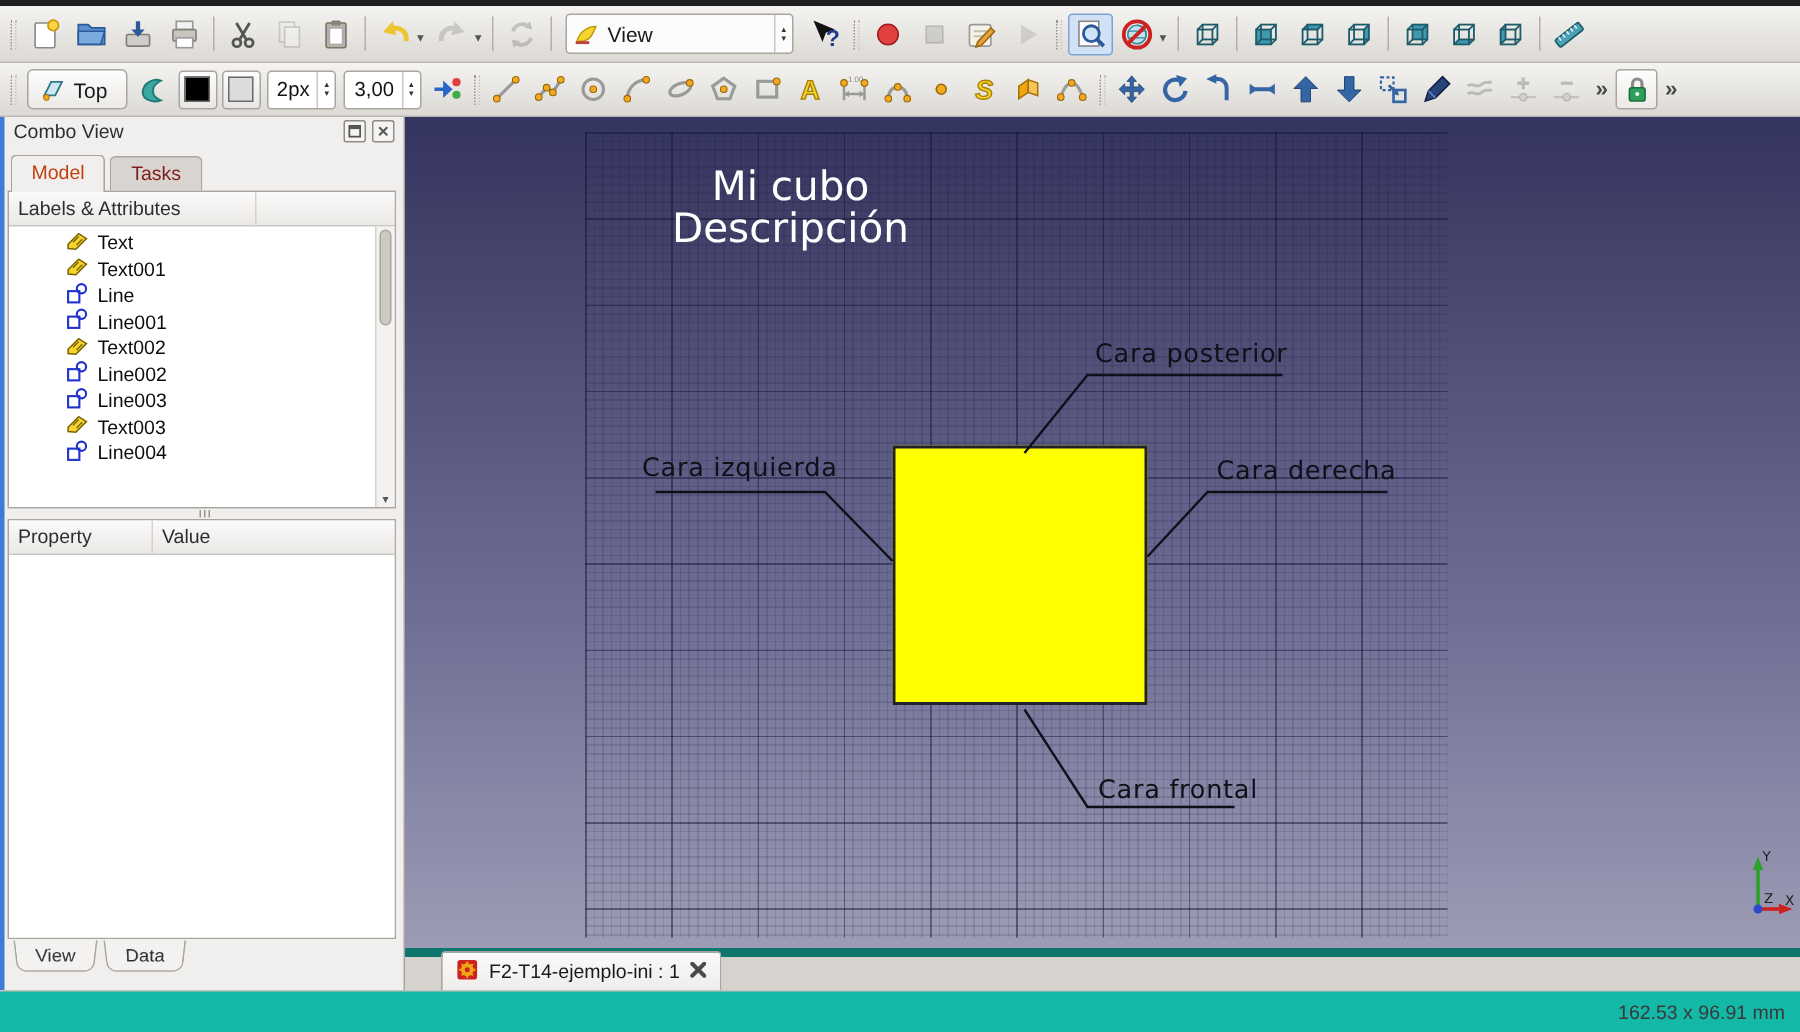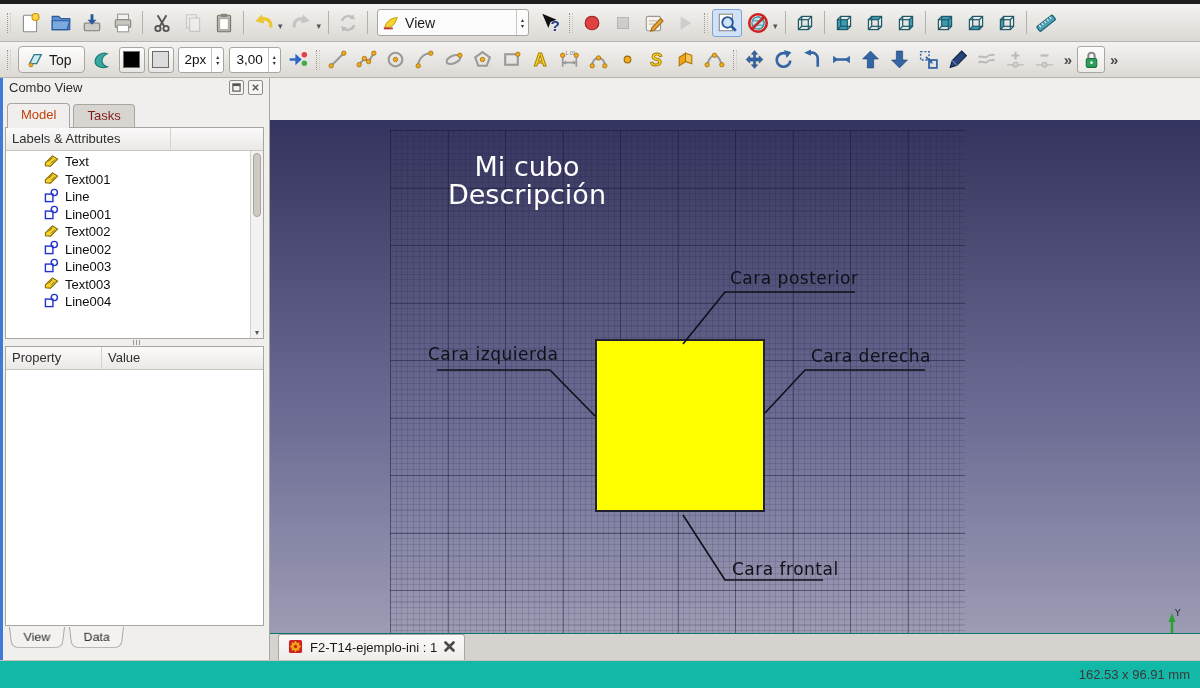--- a/index.html
+++ b/index.html
@@ -83,41 +83,41 @@
     border-bottom:1px solid #c9c5c0; color:#2e2e2e; flex:none; }
   .prop-header .col1 { width:96px; padding:3px 6px; border-right:1px solid #d5d1cc; }
   .prop-header .col2 { flex:1; padding:3px 6px; }
   .prop-body { flex:1; background:#fff; }
   .cv-bottom-tabs { height:34px; display:flex; align-items:flex-start; padding:1px 4px 0 6px; }
   .tab-s { padding:3px 13px 4px 13px; color:#2e2e2e; background:#f3f2f0; border:1px solid #a9a5a0;
     border-top:none; border-radius:0 0 7px 7px; margin-right:4px;
     transform:perspective(28px) rotateX(-7deg); transform-origin:top; }
 
   
-  .view-col { flex:1; display:flex; flex-direction:column; min-width:0;margin-top:42px; }
+  .view-col { flex:1; display:flex; flex-direction:column; min-width:0; }
   .viewport { position:relative; height:554px; overflow:hidden;
     background:linear-gradient(180deg,#343460 0%,#3d3d66 10%,#6c6c94 58%,#9c9cb5 100%); }
   .grid { position:absolute; left:120px; top:10px; width:575px; height:537px;
     background-image:
       repeating-linear-gradient(to right, rgba(18,18,48,.40) 0 1px, transparent 1px 57.5px),
       repeating-linear-gradient(to bottom, rgba(18,18,48,.40) 0 1px, transparent 1px 57.5px),
       repeating-linear-gradient(to right, rgba(18,18,48,.13) 0 1px, transparent 1px 5.75px),
       repeating-linear-gradient(to bottom, rgba(18,18,48,.13) 0 1px, transparent 1px 5.75px); }
   .vp-title { position:absolute; left:127px; top:33px; width:260px; text-align:center; color:#fff;
     font-family:"DejaVu Sans",sans-serif; font-size:27px; line-height:1.03; }
   .cube { position:absolute; left:325px; top:219px; width:170px; height:173px;
     border:2px solid #20202f; }
   .leader-svg { position:absolute; left:0; top:0; }
   .vp-label { position:absolute; color:#101018; font-family:"DejaVu Sans",sans-serif;
     font-size:17px; letter-spacing:.5px; white-space:nowrap; }
   .axis-widget { position:absolute; left:884px; top:486px; }
   .axis-widget text { font-family:"DejaVu Sans",sans-serif; font-size:9px; fill:#1c1c1c; }
 
-  .doc-tabbar { height:28px; background:#d6d2cd; border-top:1px solid #0f766e;
-    display:flex; align-items:flex-end; padding-left:8px; }
+  .doc-tabbar { height:28px; background:#d6d2cd; border-top:6px solid #0f766e;
+    display:flex; align-items:flex-end; padding-left:24px; }
   .doc-tab { display:flex; align-items:center; gap:7px; height:26px; padding:0 9px;
     background:linear-gradient(#fbfaf9,#eeedeb); border:1px solid #a9a5a0; border-bottom:none;
     border-radius:3px 3px 0 0; color:#1a1a1a; }
   .doc-tab svg { width:15px; height:15px; }
   .doc-close { display:flex; padding:0; border:none; background:transparent; }
   .doc-close svg { width:11px; height:11px; }
 
   .statusbar { height:28px; background:#14b8a6; border-top:1px solid #c5c1bb;
     display:flex; align-items:center; justify-content:flex-end; padding:0 10px; color:#3a3a3a; }
 </style>

